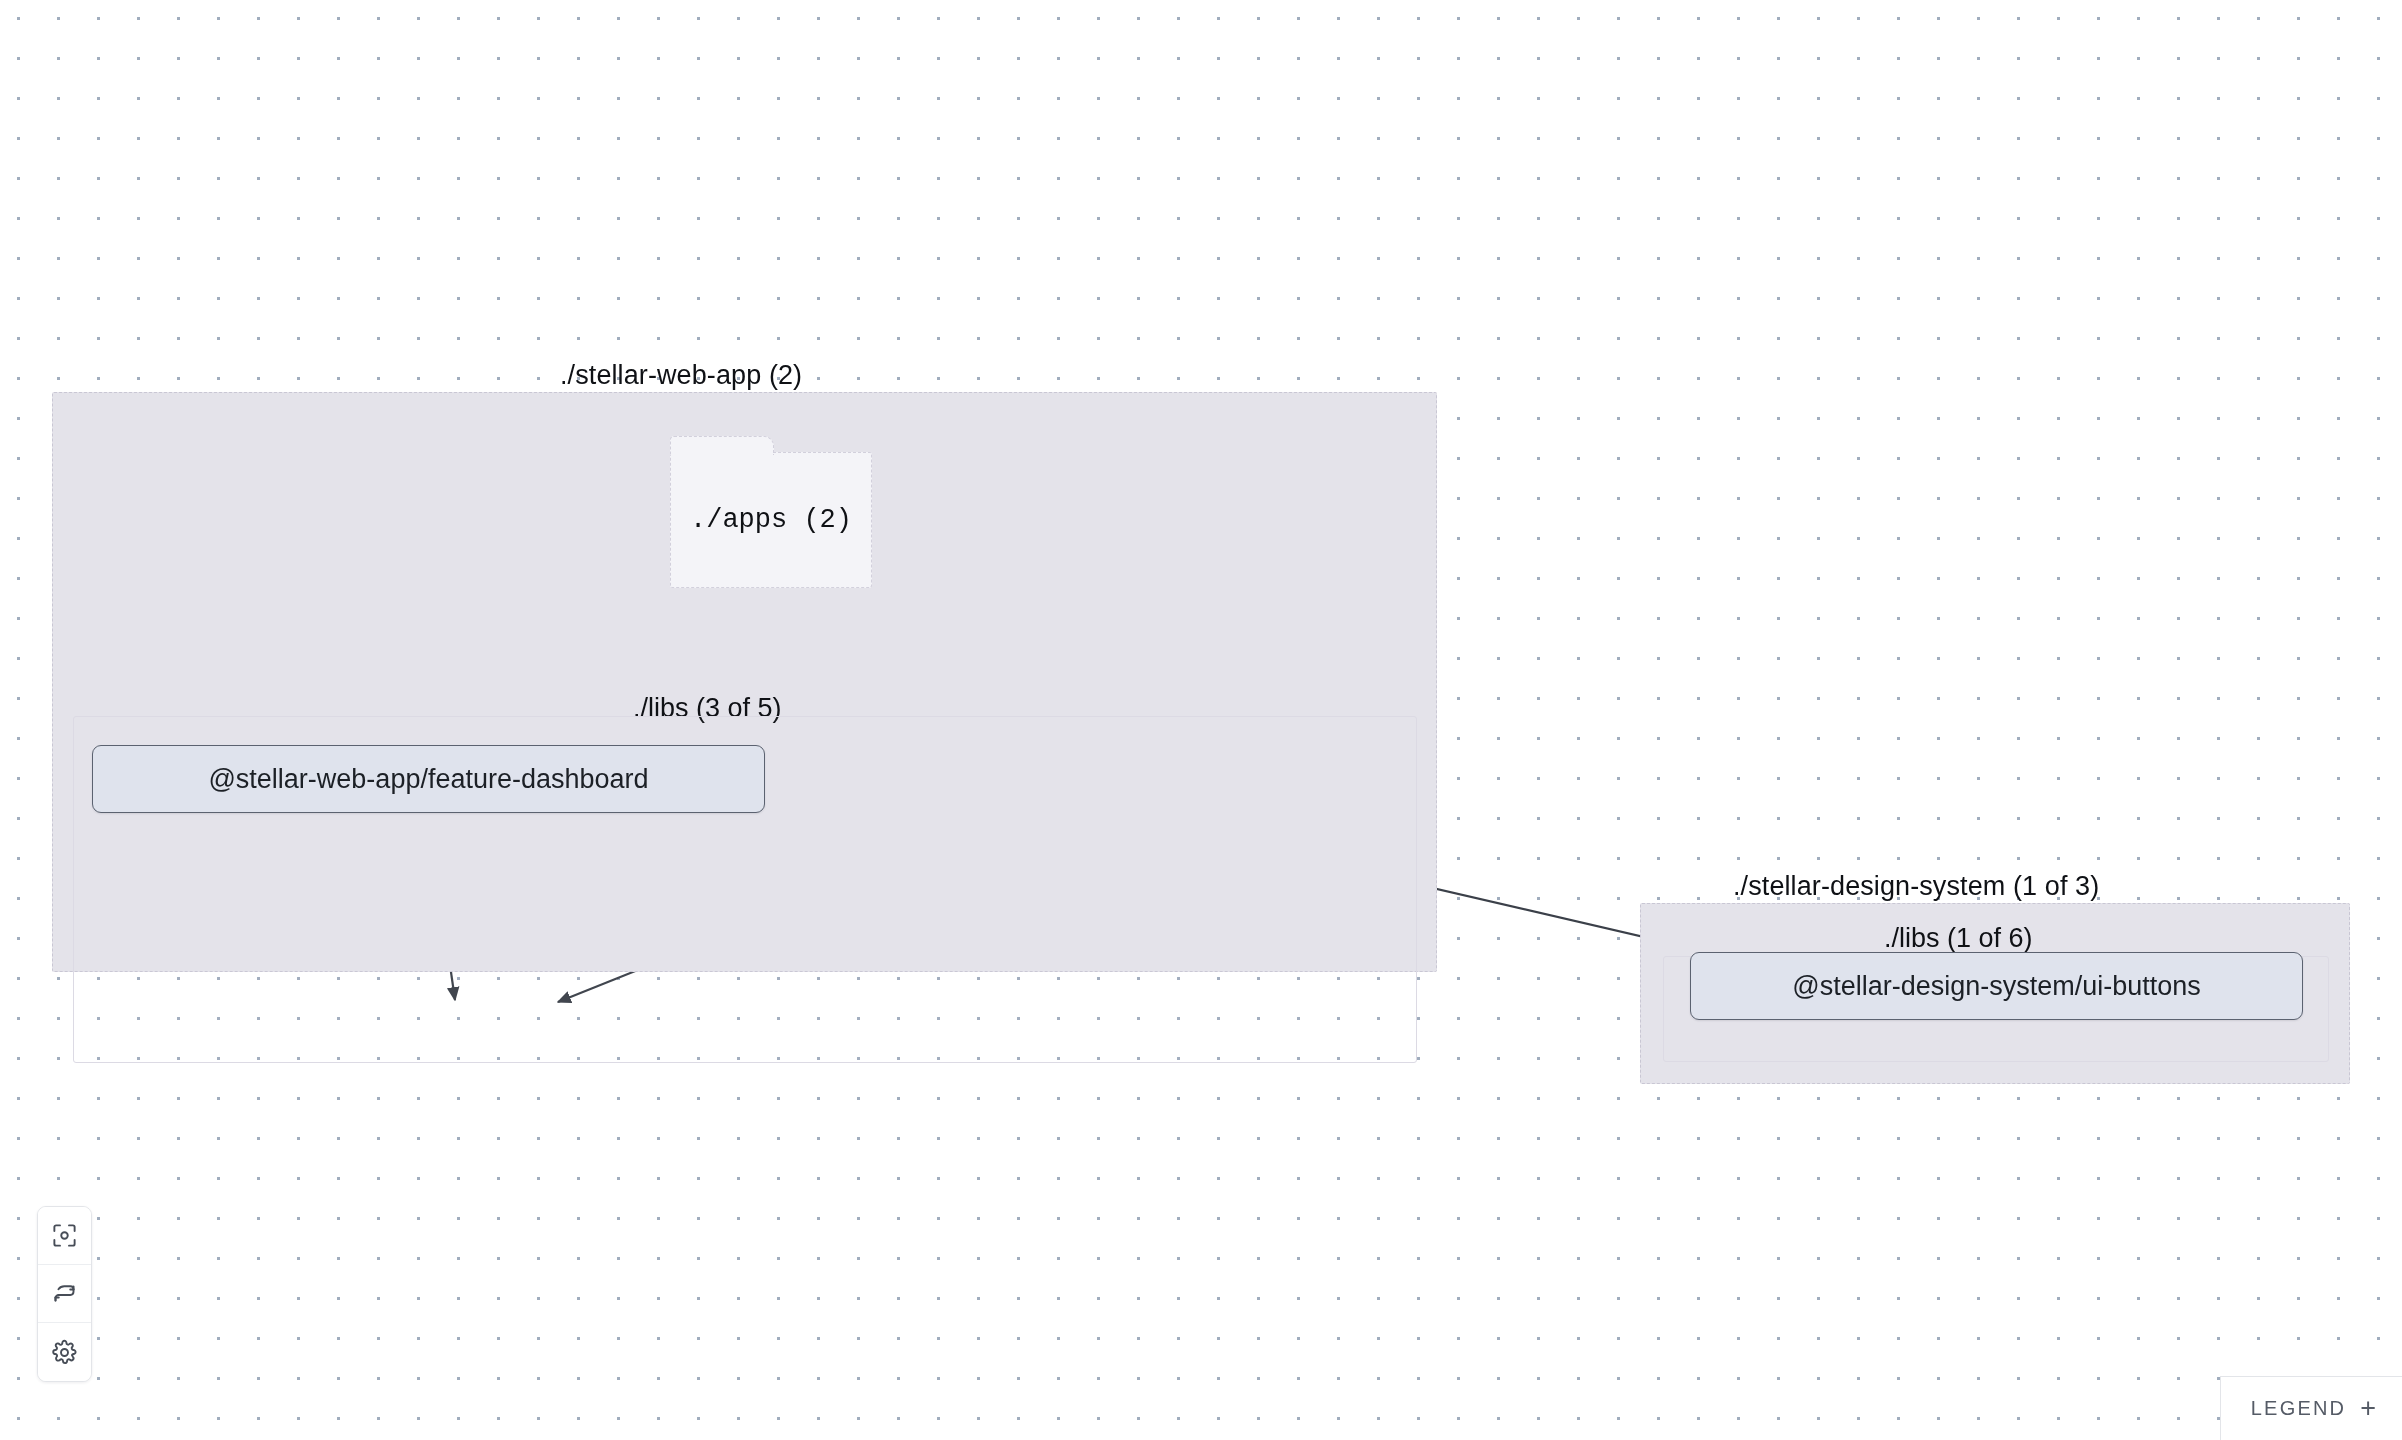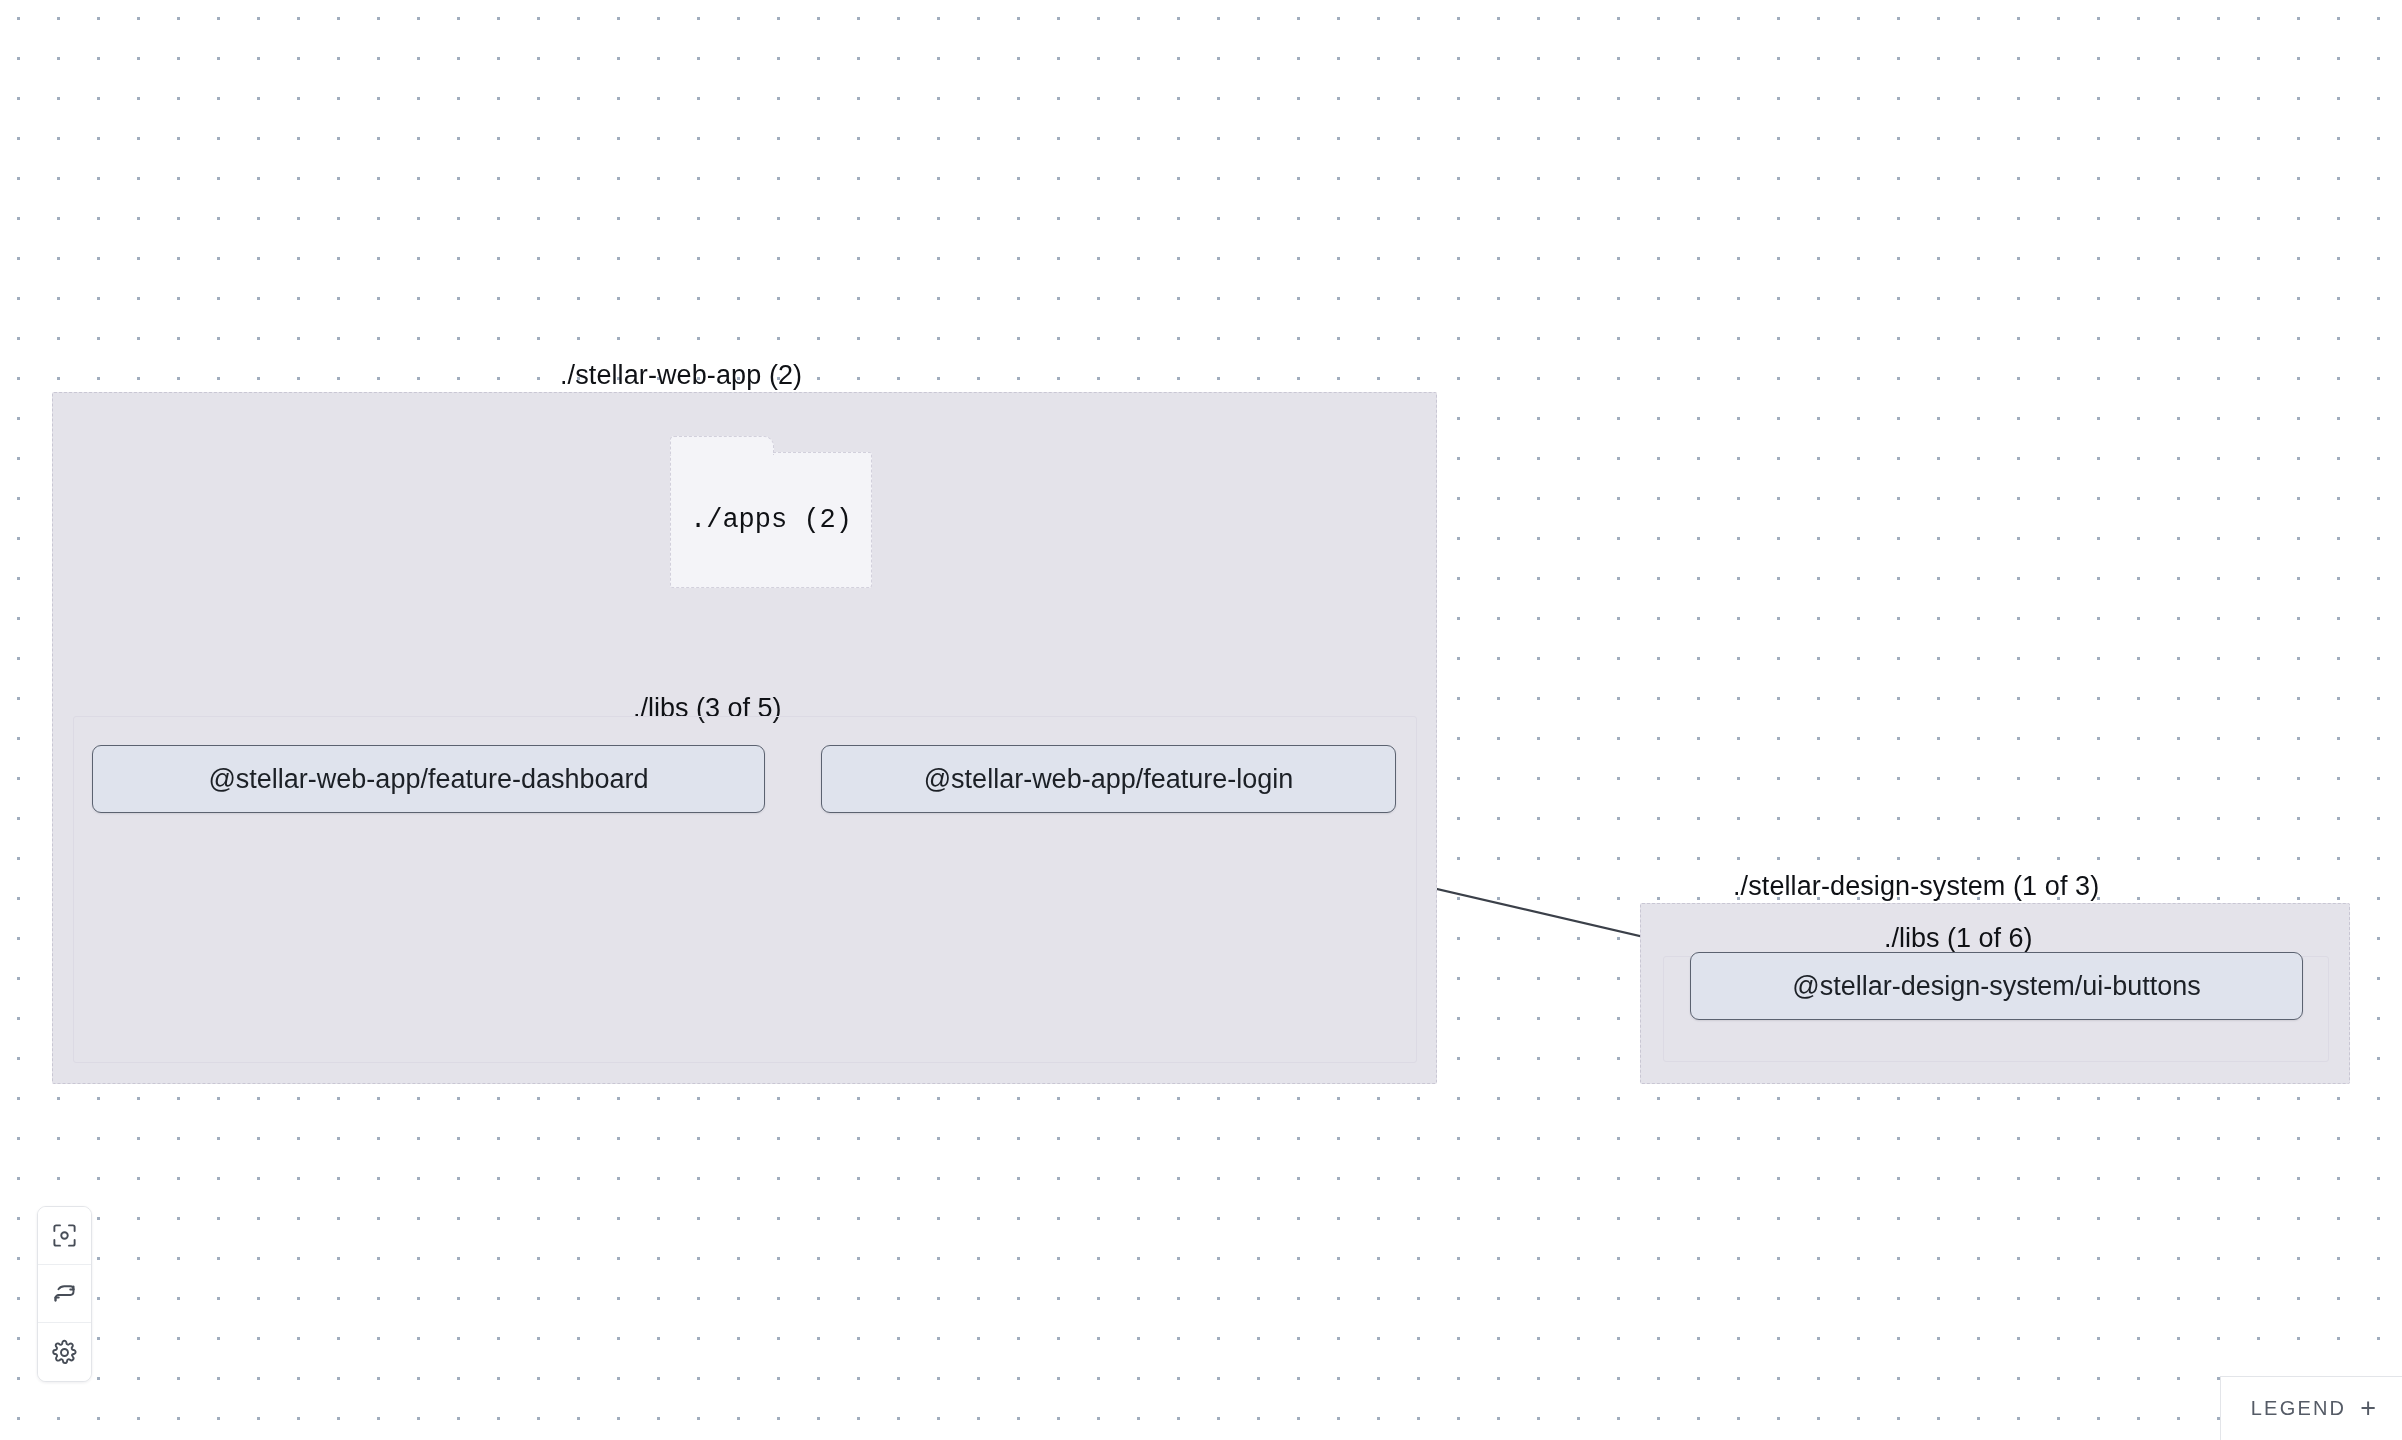--- a/index.html
+++ b/index.html
@@ -176,39 +176,36 @@
 
     <path d="M 428 812 L 455 1000" fill="none" stroke="#3b4049" stroke-width="2.2" marker-end="url(#arrow-solid)"></path>
 
     <path d="M 1032 812 L 558 1002" fill="none" stroke="#3b4049" stroke-width="2.2" marker-end="url(#arrow-solid)"></path>
 
     <path d="M 1105 812 L 1855 986" fill="none" stroke="#3b4049" stroke-width="2.2" marker-end="url(#arrow-solid)"></path>
   </svg>
 
   <div class="group-label" style="left:560px; top:360px;">./stellar-web-app (2)</div>
 
-  <div class="group" style="left:52px; top:392px; width:1385px; height:692px;">
+  <div class="group" style="left:52px; top:392px; width:1385px; height:580px;">
 
     <div class="subgroup-label" style="left:580px; top:300px;">./libs (3 of 5)</div>
 
     <div class="subgroup" style="left:20px; top:323px; width:1344px; height:347px;"></div>
   </div>
 
   <div class="folder-node" style="left:670px; top:452px; width:202px; height:136px;">
     <span class="tab"></span>
     <span class="folder-label">./apps (2)</span>
   </div>
 
   <div class="project-node" style="left:92px; top:745px; width:673px; height:68px;">
     <span class="project-node-label">@stellar-web-app/feature-dashboard</span>
   </div>
 
-  <div class="project-node" style="left:821px; top:745px; width:575px; height:68px;">
-    <span class="project-node-label">@stellar-web-app/feature-login</span>
-  </div>
 
 
   <div class="group-label" style="left:1733px; top:871px;">./stellar-design-system (1 of 3)</div>
 
   <div class="group" style="left:1640px; top:903px; width:710px; height:181px;">
 
     <div class="subgroup-label" style="left:243px; top:19px;">./libs (1 of 6)</div>
 
     <div class="subgroup" style="left:22px; top:52px; width:666px; height:106px;"></div>
   </div>

